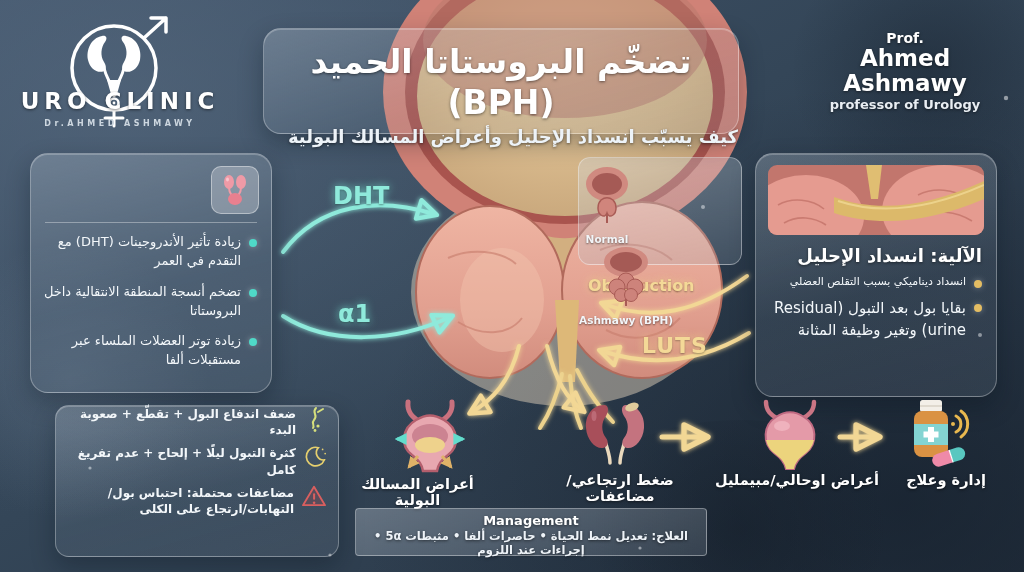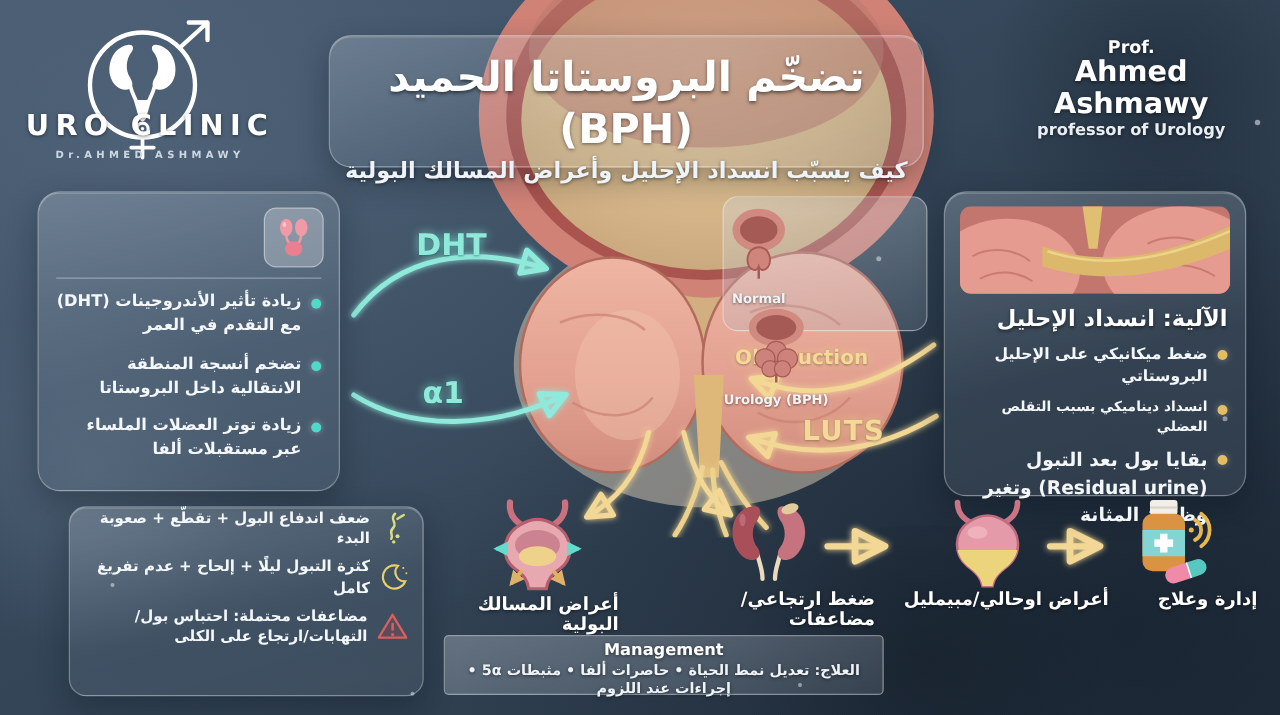--- a/index.html
+++ b/index.html
@@ -17,44 +17,44 @@
     background:linear-gradient(165deg, rgba(210,222,234,.26) 0%, rgba(140,158,176,.14) 55%, rgba(118,134,152,.20) 100%);
     border:1px solid rgba(255,255,255,.30);
     border-radius:18px;
     box-shadow:0 10px 24px rgba(8,16,26,.30), inset 0 1px 0 rgba(255,255,255,.22);
   }
   .ar{direction:rtl;}
   .tsh{text-shadow:0 1px 3px rgba(0,0,0,.5);}
   
   .titlebox{left:263px;top:28px;width:474px;height:104px;text-align:center;}
   .titlebox .t1{font-size:33px;font-weight:700;margin-top:12px;line-height:1.25;}
-  .titlebox .t2{font-size:18px;font-weight:600;color:#edf3f8;margin-top:2px;}
+  .titlebox .t2{font-size:18px;font-weight:600;color:#edf3f8;margin-top:2px;text-align:right;}
   
   .logoTitle{left:16px;top:88px;width:208px;text-align:center;font-size:23px;font-weight:700;letter-spacing:5px;}
   .logoSub{left:16px;top:119px;width:208px;text-align:center;font-size:8px;font-weight:600;letter-spacing:3.5px;color:#cdd7e0;}
   
   .author{left:798px;top:30px;width:214px;text-align:center;}
   .author .a1{font-size:14px;font-weight:700;}
   .author .a2{font-size:23px;font-weight:700;line-height:1.1;}
   .author .a3{font-size:13px;font-weight:600;color:#e9eef3;}
   
   .panelTitle{font-size:18px;font-weight:700;}
   .bullet{display:flex;direction:rtl;gap:8px;align-items:flex-start;}
   .dot{width:8px;height:8px;border-radius:50%;margin-top:6px;flex:none;box-shadow:0 0 6px rgba(255,255,255,.35);}
-  .bullet .btxt{font-size:13px;font-weight:700;line-height:1.45;color:#f3f7fa;}
+  .bullet .btxt{font-size:13px;font-weight:400;line-height:1.45;color:#f3f7fa;}
   .causes{left:30px;top:153px;width:240px;height:238px;padding:0;}
   .mech{left:755px;top:153px;width:240px;height:242px;}
   .sympt{left:55px;top:405px;width:282px;height:150px;border-radius:14px;}
-  .symRow{display:flex;direction:rtl;gap:8px;align-items:center;margin:0 12px 7px 10px;}
+  .symRow{display:flex;direction:rtl;gap:8px;align-items:flex-start;margin:0 12px 7px 10px;}
   .symRow .stxt{font-size:12px;font-weight:700;line-height:1.35;color:#f3f7fa;}
   
   .lblTeal{color:#8feadb;font-weight:700;text-shadow:0 0 8px rgba(120,230,212,.8),0 1px 2px rgba(0,0,0,.4);}
   .lblGold{color:#f4d997;font-weight:700;text-shadow:0 0 8px rgba(240,210,140,.8),0 1px 2px rgba(0,0,0,.4);}
   
-  .flowLabel{position:absolute;text-align:right;font-size:14.5px;font-weight:700;direction:rtl;text-shadow:0 1px 3px rgba(0,0,0,.55);}
+  .flowLabel{position:absolute;text-align:center;font-size:14.5px;font-weight:700;direction:rtl;text-shadow:0 1px 3px rgba(0,0,0,.55);}
   
   .inset{left:578px;top:157px;width:162px;height:100px;border-radius:12px;
      background:linear-gradient(165deg, rgba(215,225,235,.34) 0%, rgba(150,165,182,.22) 100%);
      border:1px solid rgba(255,255,255,.38);display:flex;justify-content:space-around;align-items:flex-start;padding-top:6px;flex-direction:column;}
   .insetFig{text-align:center;}
   .insetFig .cap{font-size:10.5px;font-weight:600;color:#f2f5f8;margin-top:1px;text-shadow:0 1px 2px rgba(0,0,0,.5);}
   
   .mgmt{left:355px;top:508px;width:350px;height:46px;border-radius:4px;text-align:center;
      background:linear-gradient(165deg, rgba(222,230,240,.30) 0%, rgba(160,175,190,.20) 100%);
      border:1px solid rgba(255,255,255,.35);}
@@ -174,21 +174,21 @@
         <ellipse cx="28" cy="17" rx="16" ry="10" fill="#a55a55"></ellipse>
         <g fill="#cd837b" stroke="#a85b55" stroke-width="1">
           <circle cx="28" cy="36" r="8"></circle>
             <circle cx="19" cy="42" r="8"></circle>
             <circle cx="37" cy="42" r="8"></circle>
           <circle cx="23" cy="50" r="6.5"></circle>
             <circle cx="33" cy="50" r="6.5"></circle>
         </g>
         <path d="M28,54 L28,61" stroke="#a85b55" stroke-width="2"></path>
       </svg>
-      <div class="cap">Urology (BPH)</div>
+      <div class="cap">Ashmawy (BPH)</div>
     </div>
   </div>
 
   <div class="abs glass causes">
     <div style="display:flex;direction:rtl;align-items:center;gap:10px;margin:12px 12px 0 12px;">
       <div style="width:46px;height:46px;border-radius:10px;background:rgba(250,252,255,.28);border:1px solid rgba(255,255,255,.4);display:flex;align-items:center;justify-content:center;flex:none;">
         <svg width="34" height="34" viewBox="0 0 34 34">
           <ellipse cx="11" cy="9" rx="5" ry="7" fill="#ef9aa6"></ellipse>
           <ellipse cx="23" cy="9" rx="5" ry="7" fill="#ef9aa6"></ellipse>
           <path d="M11,15 C11,20 14,22 15,25 M23,15 C23,20 20,22 19,25" stroke="#ef9aa6" stroke-width="2" fill="none"></path>
@@ -226,24 +226,20 @@
           <path d="M152,52 C168,44 188,46 204,56"></path>
       </g>
       <path d="M98,0 L114,0 L110,34 L103,34 Z" fill="#e0be72"></path>
       <path d="M66,32 C110,48 160,42 216,16 L216,34 C160,58 110,62 66,48 Z" fill="#dcb96a"></path>
       <path d="M70,36 C112,50 162,44 216,20" fill="none" stroke="#f0d894" stroke-width="2" opacity=".8"></path>
     </svg>
     <div class="panelTitle ar tsh" style="margin:6px 14px 0 12px;">الآلية: انسداد الإحليل</div>
     <div style="margin:8px 14px 0 10px;display:flex;flex-direction:column;gap:8px;">
       <div class="bullet">
         <span class="dot" style="background:#e4bd63;"></span>
-        <span class="btxt ar" style="font-size:12.5px;">ضغط ميكانيكي على الإحليل البروستاتي</span>
-      </div>
-      <div class="bullet">
-        <span class="dot" style="background:#e4bd63;"></span>
         <span class="btxt ar" style="font-size:11px;">انسداد ديناميكي بسبب التقلص العضلي</span>
       </div>
       <div class="bullet">
         <span class="dot" style="background:#e4bd63;"></span>
         <span class="btxt ar" style="font-size:15px;">بقايا بول بعد التبول (Residual urine) وتغير وظيفة المثانة</span>
       </div>
     </div>
   </div>
 
   <div class="abs glass sympt">

